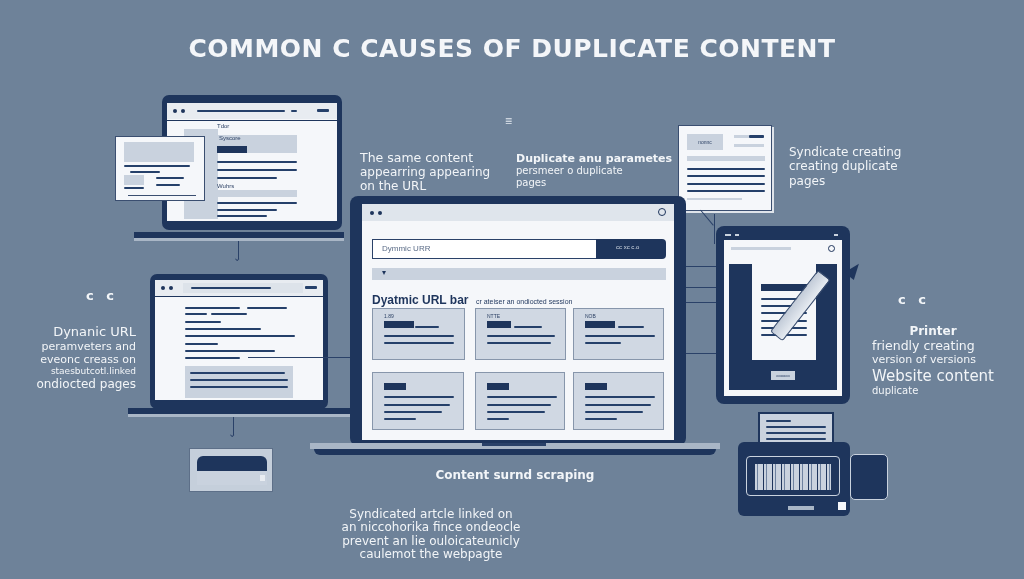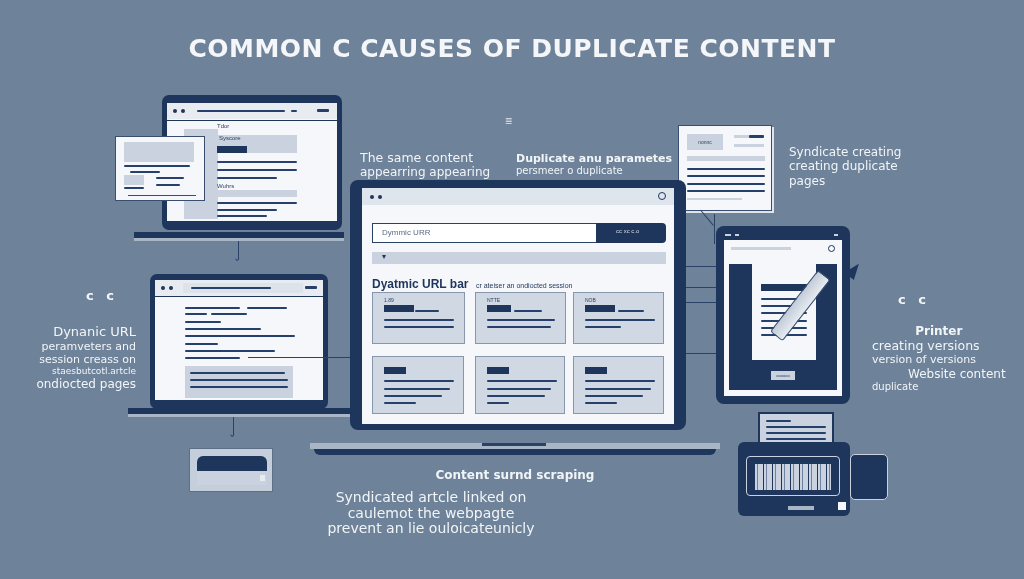--- a/index.html
+++ b/index.html
@@ -130,26 +130,26 @@
   <div class="abs navy" style="left:7px;top:7px;width:70px;height:28px;border-radius:6px 6px 0 0;"></div>
   <div class="abs lgray" style="left:7px;top:22px;width:70px;height:14px;"></div>
   <div class="abs" style="left:70px;top:26px;width:5px;height:6px;background:#e9edf2;"></div>
 </div>
 <div class="conn" style="left:248px;top:357px;width:110px;height:1px;"></div>
 
 <div class="quote" style="left:86px;top:288px;">c c</div>
 <div class="txt" style="left:30px;top:324px;width:106px;text-align:right;font-size:11px;">
   <div style="font-size:13px;">Dynanic URL</div>
   <div>peramveters and</div>
-  <div>session creass on</div>
-  <div style="font-size:9px;">staesbutcotl.artcle</div>
+  <div>eveonc creass on</div>
+  <div style="font-size:9px;">staesbutcotl.linked</div>
   <div style="font-size:12px;">ondiocted pages</div>
 </div>
 
-<div class="abs" style="left:350px;top:180px;width:308px;height:250px;">
+<div class="abs" style="left:350px;top:196px;width:308px;height:250px;">
   <div class="abs navy" style="left:0;top:0;width:336px;height:250px;border-radius:8px;"></div>
   <div class="abs white" style="left:12px;top:8px;width:312px;height:236px;">
     <div class="abs" style="left:0;top:0;width:312px;height:17px;background:#dfe5ec;"></div>
     <div class="dot" style="left:8px;top:7px;"></div>
     <div class="dot" style="left:16px;top:7px;"></div>
     <div class="abs" style="left:296px;top:4px;width:8px;height:8px;border:1.5px solid #1e355c;border-radius:50%;"></div>
 
     <div class="abs" style="left:10px;top:35px;width:225px;height:20px;background:#fff;border:1.5px solid #2a4168;">
       <span style="position:absolute;left:9px;top:4px;font-size:8px;color:#5b6c87;">Dymmic URR</span>
     </div>
@@ -240,40 +240,41 @@
     <div class="abs lgray" style="left:47px;top:131px;width:24px;height:9px;font-size:4px;color:#2a3f63;text-align:center;line-height:9px;"><span>oooooo</span></div>
   </div>
 </div>
 
 <div class="abs" style="left:818px;top:270px;width:16px;height:78px;background:linear-gradient(90deg,#c2cbd8,#e6ebf1);transform:rotate(38deg);transform-origin:top left;border-radius:3px;border:1px solid #3a4e70;"></div>
 <div class="abs" style="left:848px;top:262px;width:0;height:0;border-left:6px solid transparent;border-right:6px solid transparent;border-bottom:16px solid #1e355c;transform:rotate(38deg);"></div>
 
 <div class="quote" style="left:898px;top:292px;">c c</div>
 <div class="txt" style="left:872px;top:324px;font-size:12px;">
   <div style="font-weight:bold;font-size:12px;text-align:center;">Printer</div>
-  <div style="font-size:12.5px;">creating versions</div>
+  <div style="font-size:12.5px;">friendly creating</div>
   <div style="font-size:11px;">version of  versions</div>
-  <div style="font-size:12px;margin-left:36px;">Website content</div>
+  <div style="font-size:15px;">Website content</div>
   <div style="font-size:10px;">duplicate</div>
 </div>
 
 <div class="abs" style="left:738px;top:412px;width:150px;height:104px;">
   <div class="abs" style="left:20px;top:0;width:76px;height:36px;background:#c9d2de;border:2px solid #1e355c;border-bottom:none;">
     <div class="line" style="left:6px;top:6px;width:25px;height:1.5px;"></div>
     <div class="line" style="left:6px;top:12px;width:60px;height:1.5px;"></div>
     <div class="line" style="left:6px;top:18px;width:60px;height:1.5px;"></div>
     <div class="line" style="left:6px;top:24px;width:60px;height:1.5px;"></div>
   </div>
   <div class="abs navy" style="left:0;top:30px;width:112px;height:74px;border-radius:6px;"></div>
   <div class="abs" style="left:8px;top:44px;width:94px;height:40px;border:1px solid #c9d2de;border-radius:4px;">
     <div class="abs" style="left:8px;top:7px;width:76px;height:26px;background:repeating-linear-gradient(90deg,#c9d2de 0 2px,#6e82a0 2px 3px,#c9d2de 3px 8px,#1e355c 8px 9px);"></div>
   </div>
   <div class="abs" style="left:50px;top:94px;width:26px;height:4px;background:#a9b6c6;"></div>
   <div class="abs" style="left:100px;top:90px;width:8px;height:8px;background:#f5f7fa;"></div>
   <div class="abs navy" style="left:112px;top:42px;width:38px;height:46px;border-radius:5px;border:1px solid #c9d2de;"></div>
 </div>
 
 <div class="txt" style="left:0;top:468px;width:1024px;text-align:center;font-size:12px;font-weight:bold;padding-left:6px;">Content surnd scraping</div>
-<div class="txt" style="left:0;top:490px;width:856px;text-align:center;font-size:14px;line-height:1.12;padding-left:6px;">
+<div class="txt" style="left:0;top:508px;width:856px;text-align:center;font-size:12px;line-height:1.12;padding-left:6px;">
   <div>Syndicated artcle linked on</div>
+  <div>an niccohorika fince ondeocle</div>
+  <div>prevent an lie ouloicateunicly</div>
   <div>caulemot the webpagte</div>
-  <div>prevent an lie ouloicateunicly</div>
 </div>
 
 </body></html>

